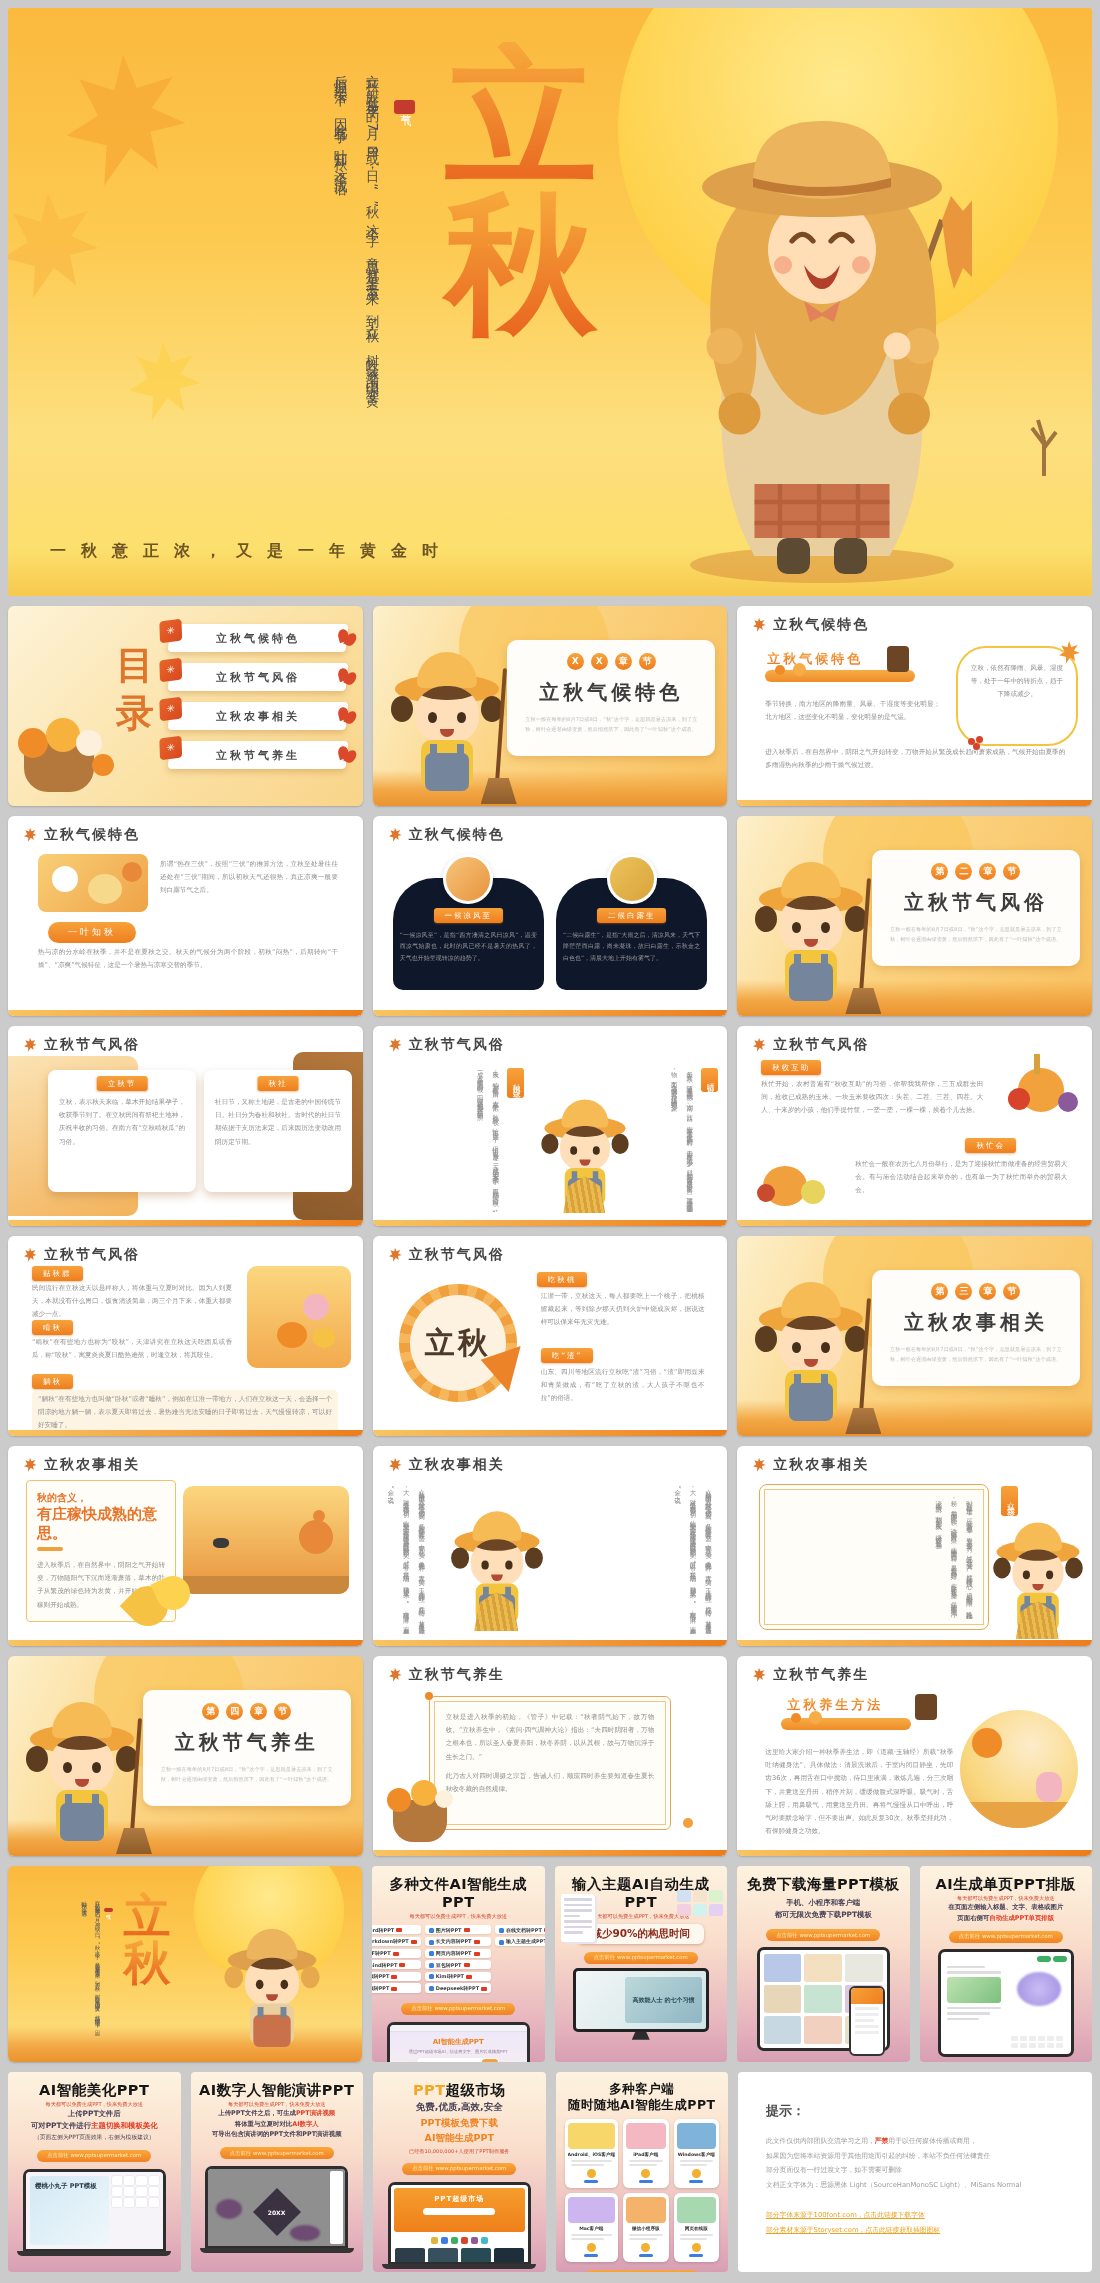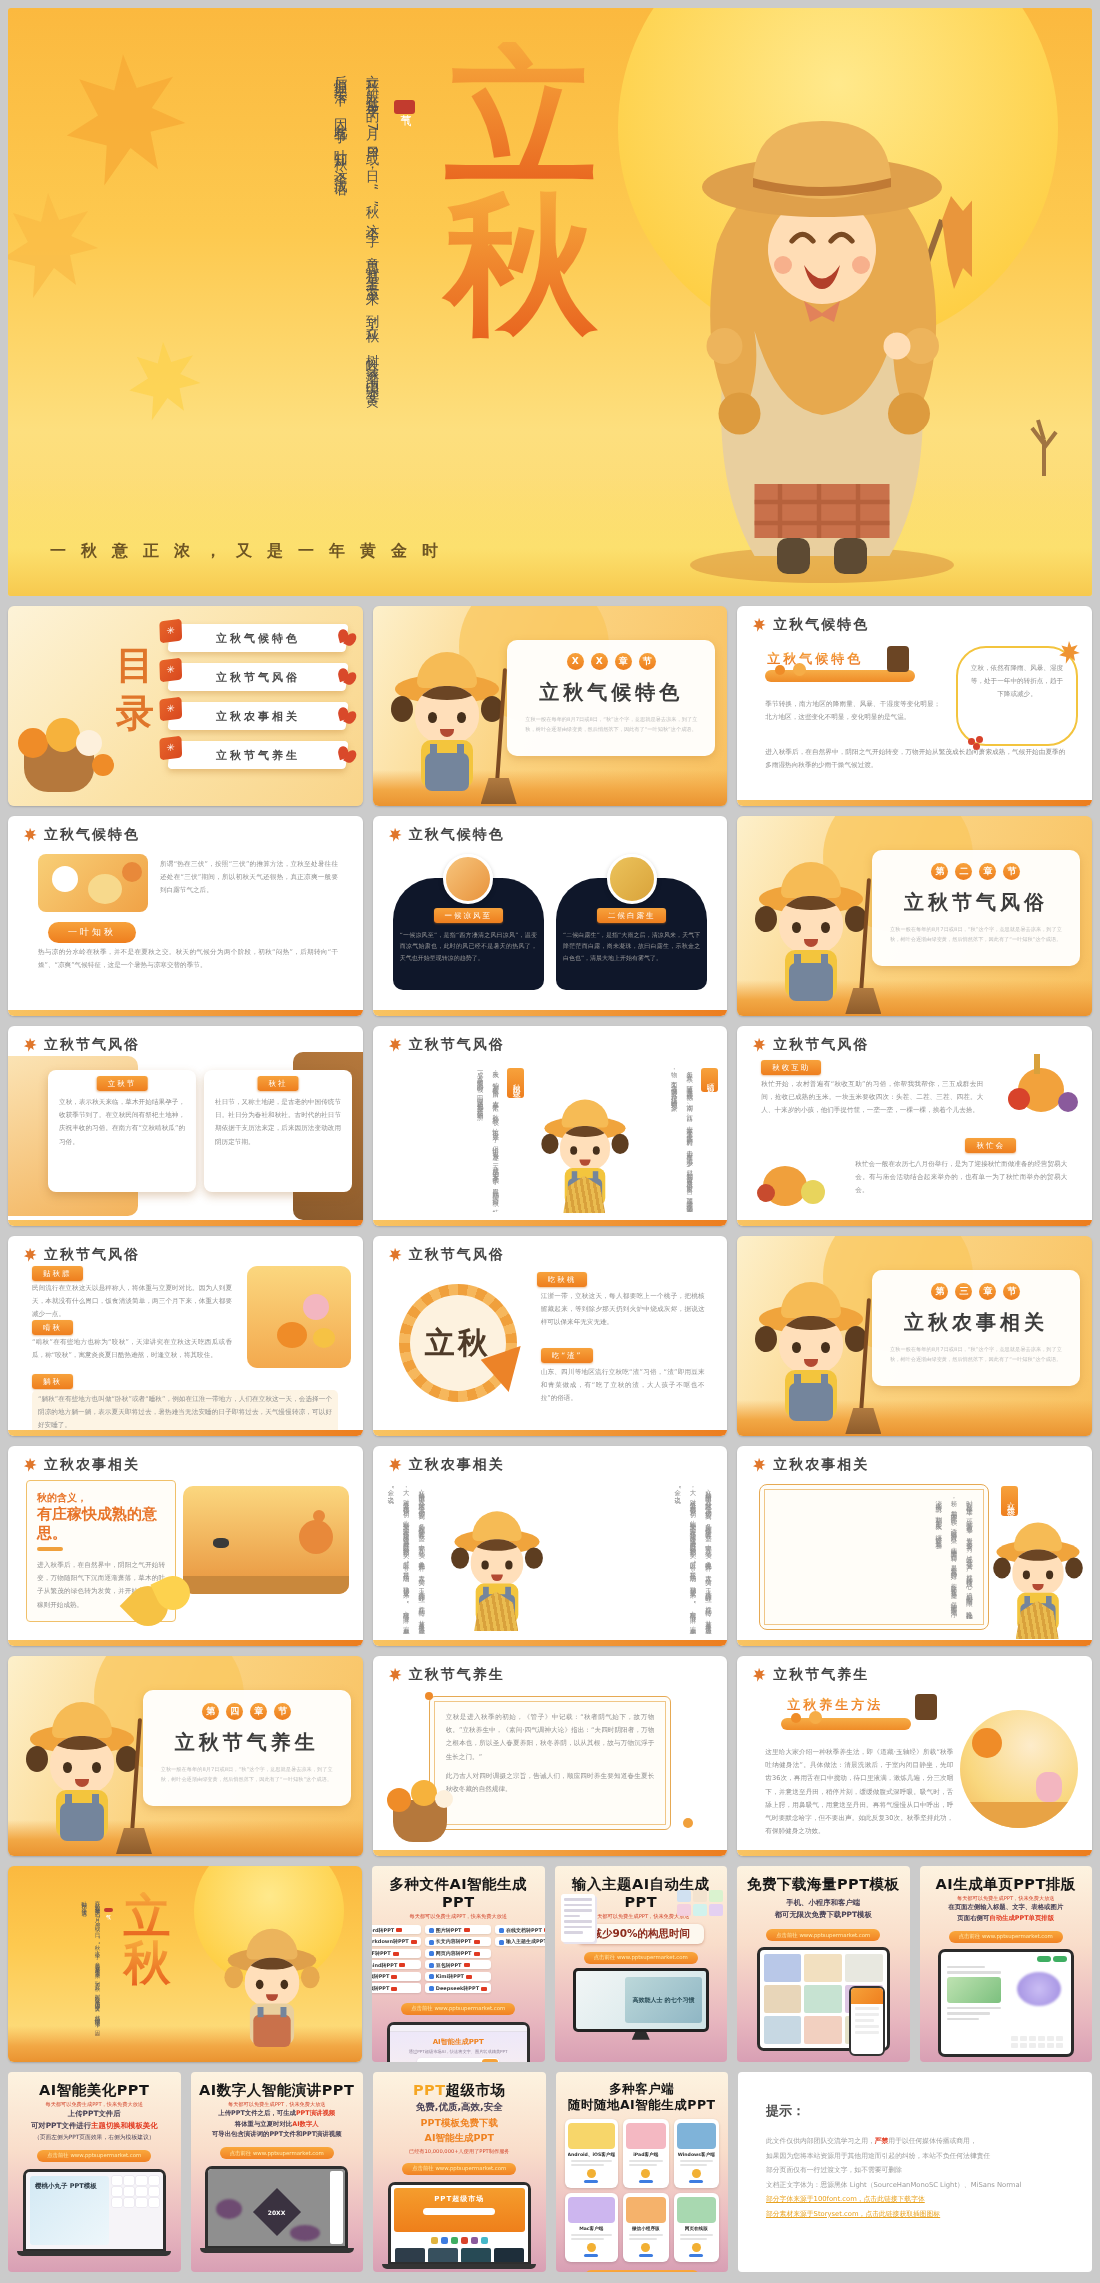--- a/index.html
+++ b/index.html
@@ -169,21 +169,21 @@
 .ccard{background:#fff;border-radius:6px;padding:4px 3px 5px;box-shadow:0 1px 3px rgba(0,0,0,.15);text-align:center}
 .ccard .cic{height:26px;border-radius:4px;margin-bottom:3px}
 .ccard .clab{font-size:4.6px;font-weight:bold;color:#333;white-space:nowrap;overflow:hidden}
 .ccard .ln{height:2px;background:#e4e4e4;border-radius:1px;margin:2.5px 3px}
 .ccard .qr{width:9px;height:9px;border-radius:50%;background:#f2b033;margin:3px auto 2px}
 .ccard .dl{height:3px;width:14px;background:#3d7ce0;border-radius:1.5px;margin:0 auto}
 .tips{background:#fff;border-radius:4px;padding:30px 28px;text-align:left}
 .tips .tt{font-size:13px;font-weight:bold;color:#4a4a4a;margin-bottom:14px}
 .tips .tl{font-size:6.8px;color:#9c9c9c;line-height:2.15}
 .tips .lnk{display:block;font-size:6.8px;color:#e8a21f;text-decoration:underline;line-height:2.1}
-.tips .lnks{margin-top:0}
+.tips .lnks{margin-top:16px}
 .mini-hero{background:linear-gradient(180deg,#fbb93f,#fdc94f 40%,#fde187)}
 .mini-hero .mchars{position:absolute;left:108px;top:26px;width:62px;text-align:center}
 .mini-hero .mchars .bc{font-size:47px;line-height:1;font-weight:bold;background:linear-gradient(180deg,#f7a93c,#e8641f);-webkit-background-clip:text;background-clip:text;color:transparent}
 .mini-hero .mseal{position:absolute;left:96px;top:42px;background:#c23b2e;color:#fff;writing-mode:vertical-rl;font-size:5px;padding:2px 1.5px;border-radius:2px}
 .mini-hero .msun{position:absolute;left:186px;top:-30px;width:150px;height:150px;border-radius:50%;background:radial-gradient(circle at 50% 40%,#ffe98c,#fecf45 75%)}
 </style>
 </head>
 <body>
 
 <div class="page">

